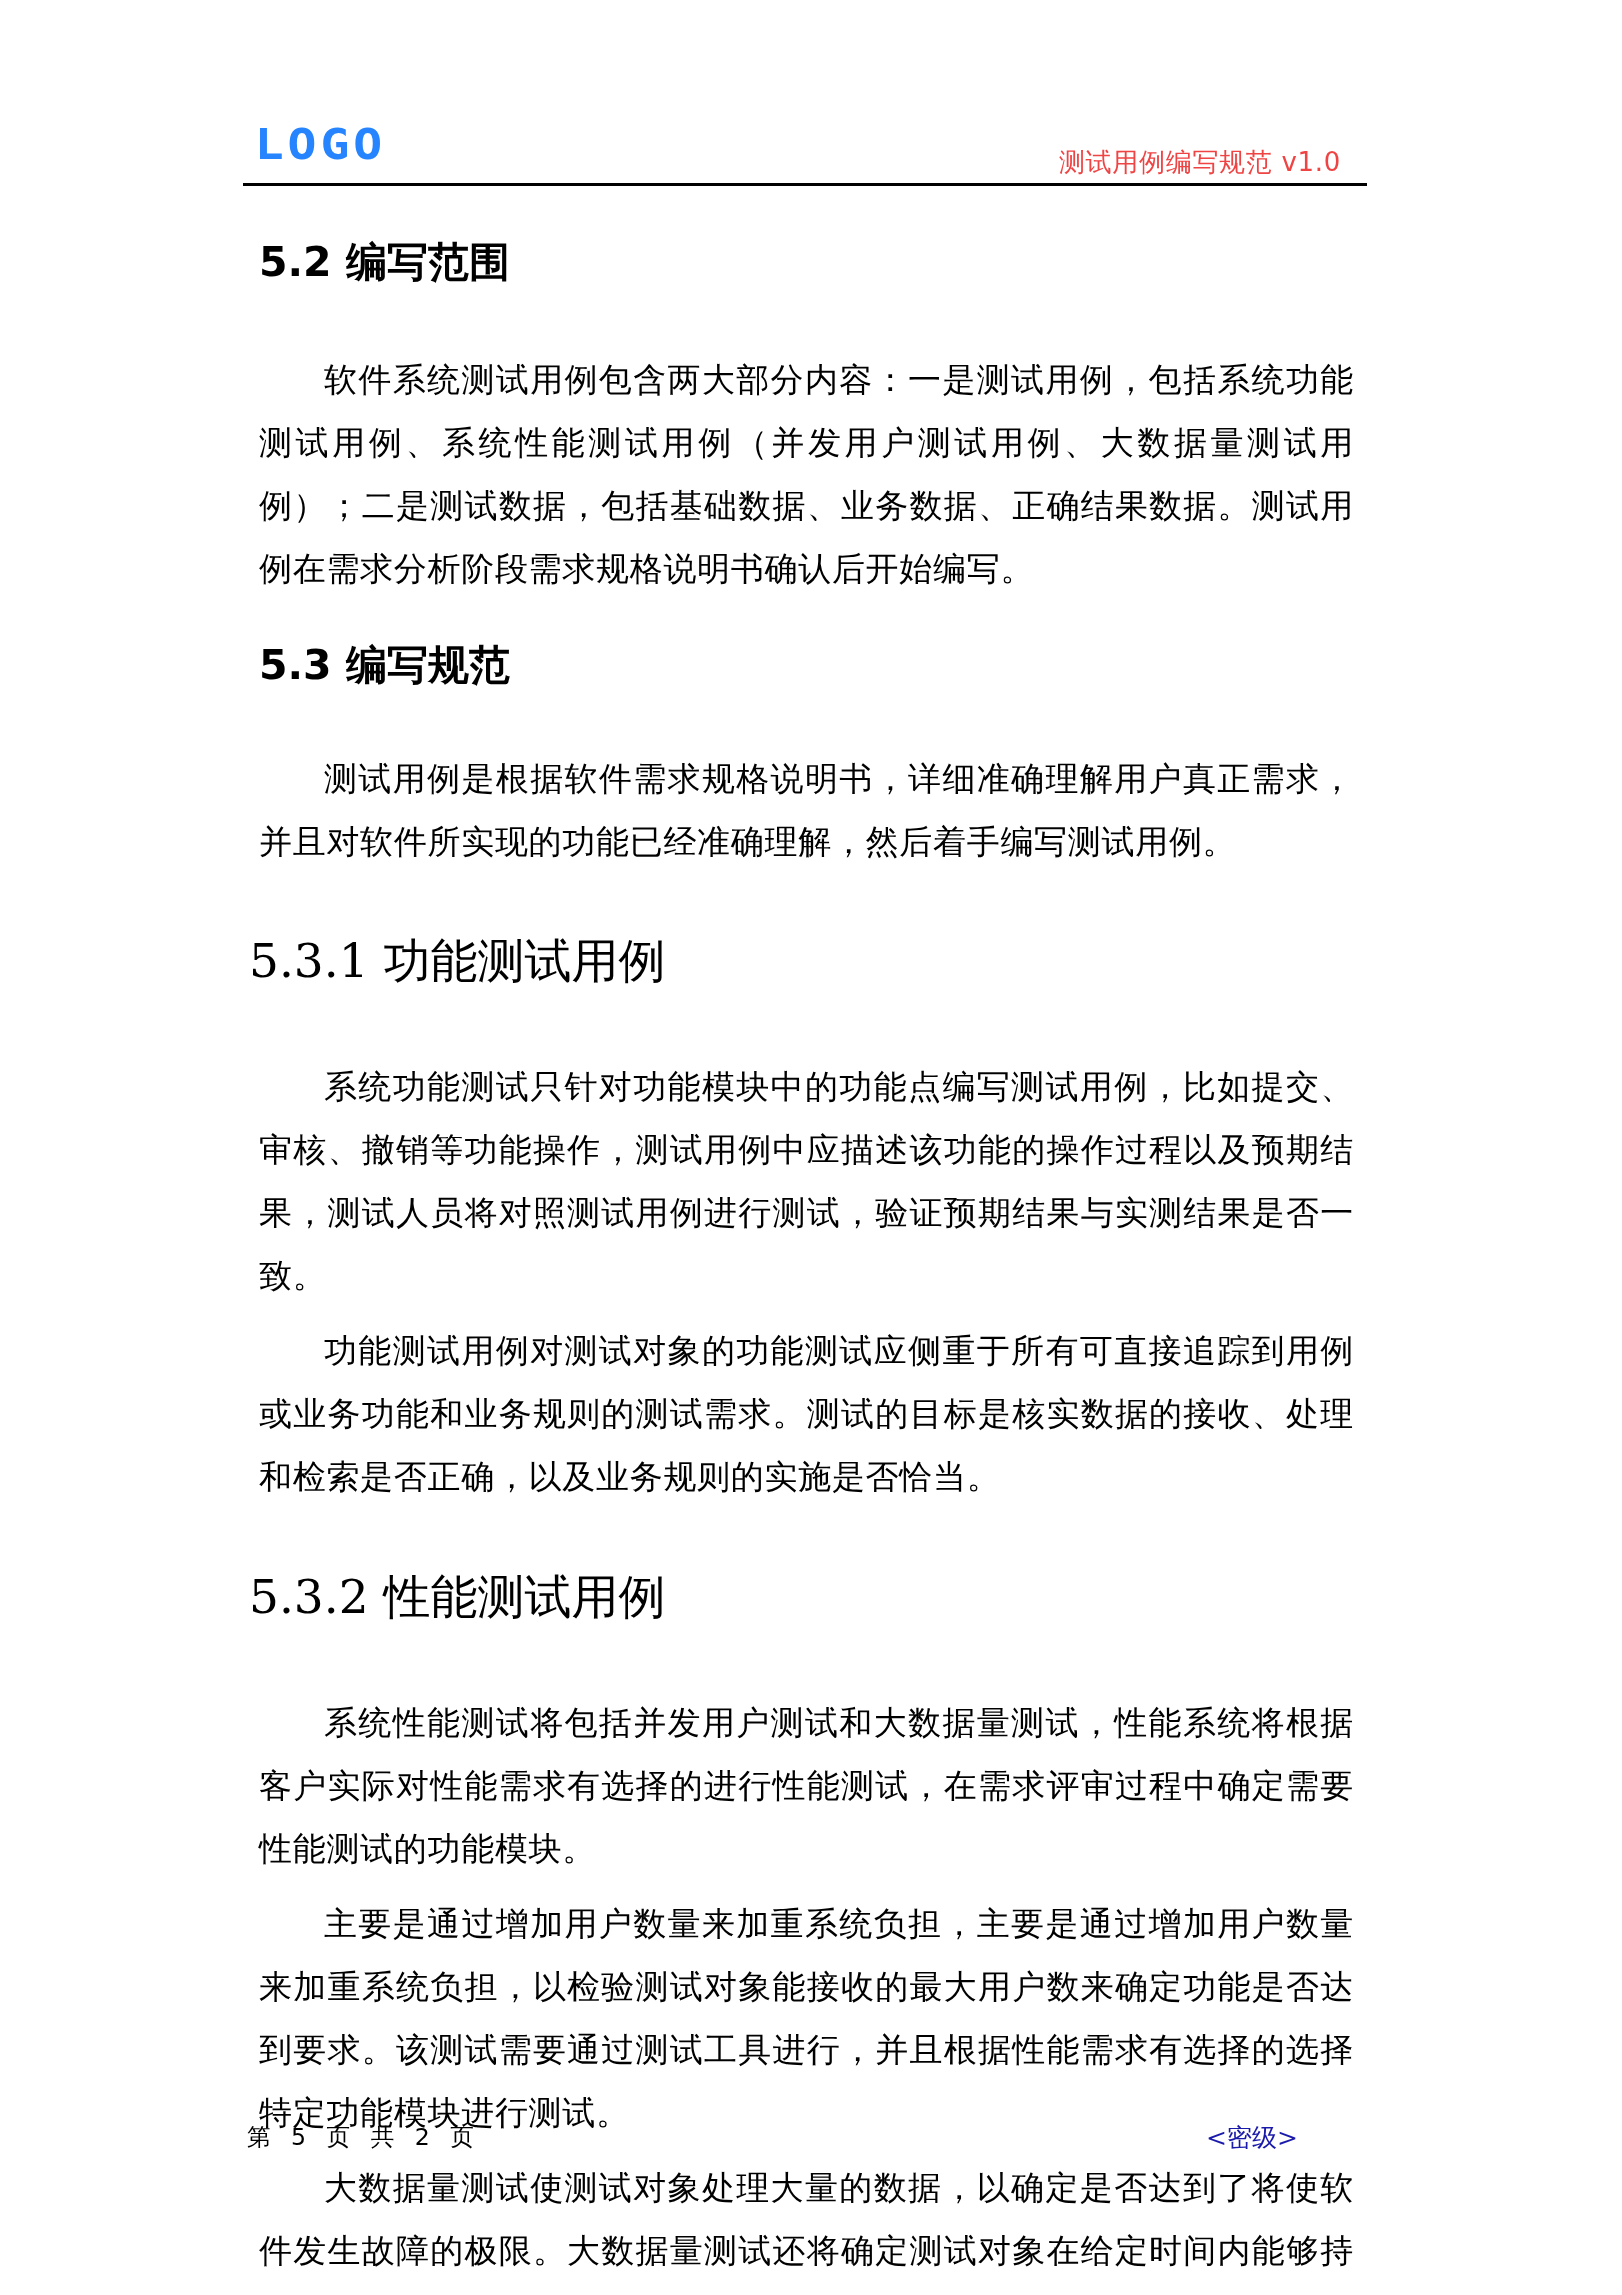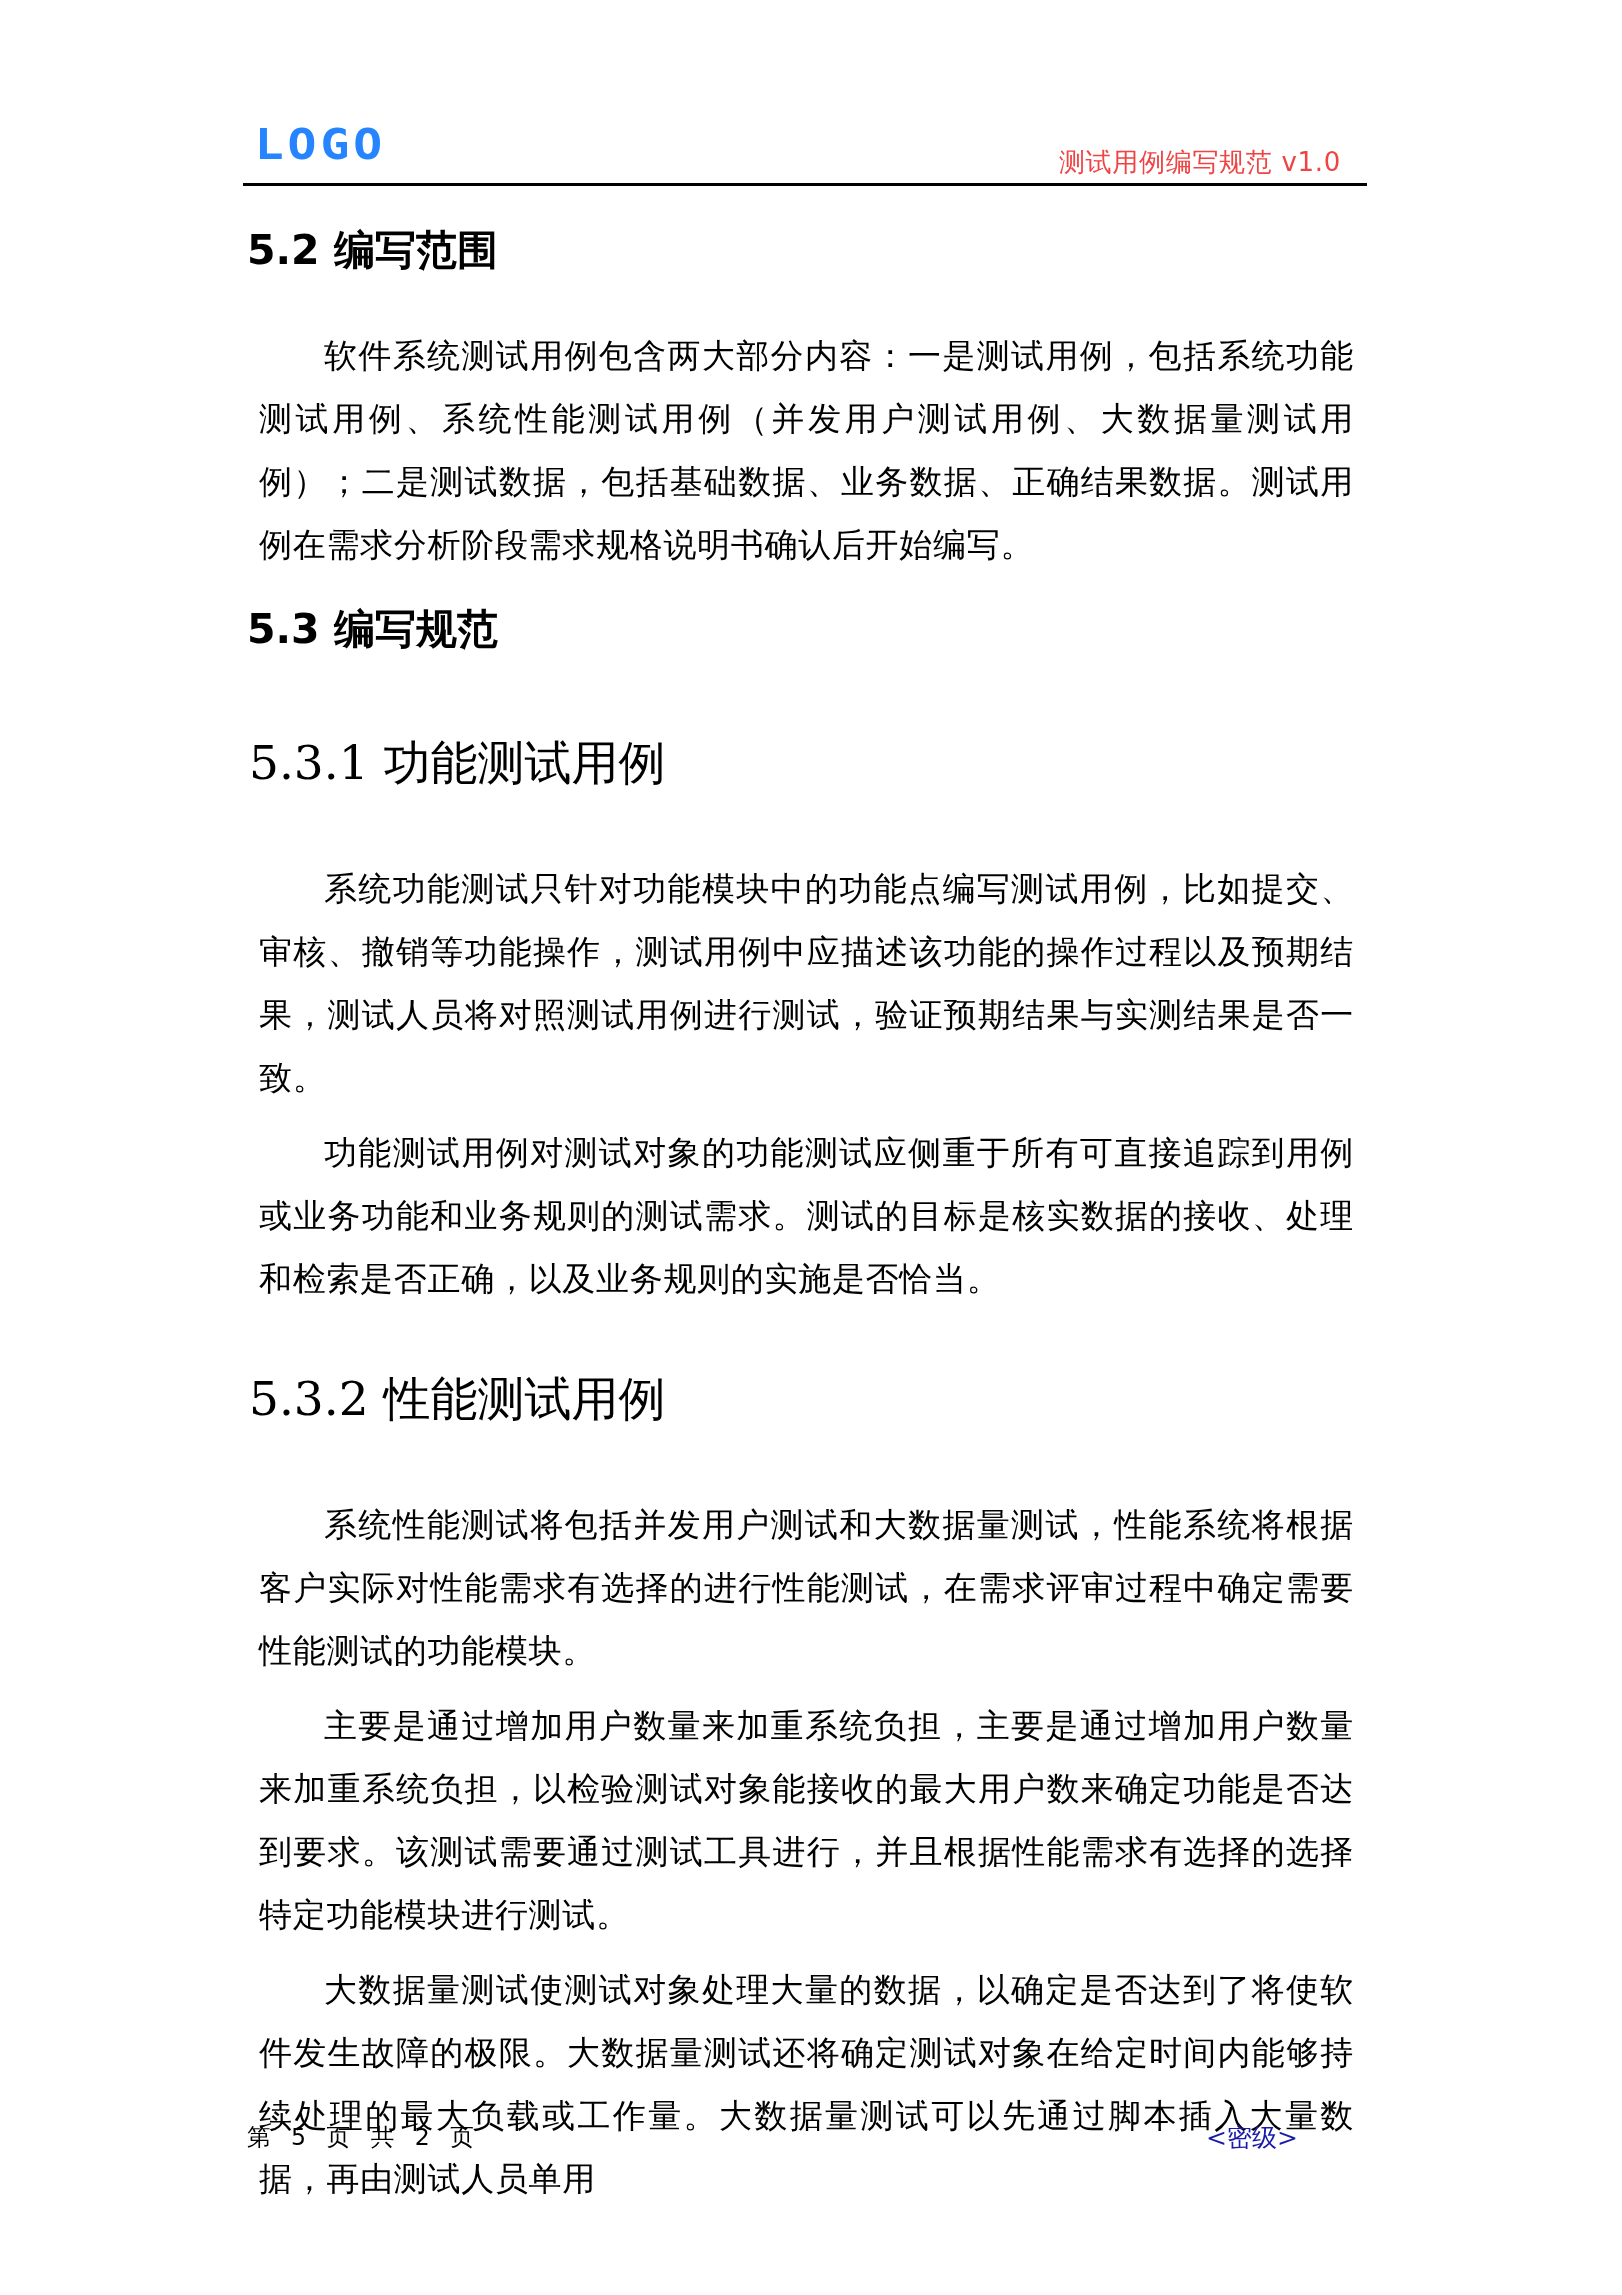--- a/index.html
+++ b/index.html
@@ -11,21 +11,21 @@
   .header { position: absolute; left: 243px; top: 118px; width: 1124px; height: 69px; }
   .logo { position: absolute; left: 11.8px; top: 9.2px; font-family: "DejaVu Sans Mono", "Liberation Mono", monospace;
           font-weight: bold; font-size: 48px; letter-spacing: 3.9px; color: #2684ff; line-height: 39px;
           transform: scaleY(0.9); transform-origin: top left; }
   .doc-title { position: absolute; right: 26px; top: 27.5px; font-family: "DejaVu Sans", "Liberation Sans", sans-serif;
                font-size: 26px; line-height: 33px; color: #ef4444; letter-spacing: 0.7px; }
   .header-rule { position: absolute; left: 0; top: 65px; width: 1124px; height: 2.6px; background: #000; }
 
   
   .content { position: absolute; left: 247px; top: 196px; width: 1119px; }
-  h2.sec { margin: 0; font-family: "DejaVu Sans", "Liberation Sans", sans-serif; font-weight: bold;
+  h2.sec { margin: 12px; font-family: "DejaVu Sans", "Liberation Sans", sans-serif; font-weight: bold;
            font-size: 41px; line-height: 72px; letter-spacing: 0; }
   h3.sub { margin: 2px; font-family: "DejaVu Serif", "Liberation Serif", serif; font-weight: normal;
            font-size: 47px; line-height: 72px; }
   p.body { margin: 12px; font-size: 33px; line-height: 63px; text-align: justify; text-indent: 65px;
            letter-spacing: 0.7px; }
 
   
   .footer { position: absolute; left: 247px; top: 2119px; width: 1119px; height: 39px; }
   .page-num { position: absolute; left: 0; top: 0; font-family: "DejaVu Sans", "Liberation Sans", sans-serif;
               font-size: 23.6px; line-height: 37px; word-spacing: 5.2px; letter-spacing: 3.9px; }
@@ -45,20 +45,21 @@
   <div class="content">
 
     <div style="height: 18.3px;"></div>
     <h2 class="sec">5.2 编写范围</h2>
     <div style="height: 26px;"></div>
     <p class="body">软件系统测试用例包含两大部分内容：一是测试用例，包括系统功能测试用例、系统性能测试用例（并发用户测试用例、大数据量测试用例）；二是测试数据，包括基础数据、业务数据、正确结果数据。测试用例在需求分析阶段需求规格说明书确认后开始编写。</p>
 
     <div style="height: 5.2px;"></div>
     <h2 class="sec">5.3 编写规范</h2>
     <div style="height: 22px;"></div>
+    <p class="body">测试用例是根据软件需求规格说明书，详细准确理解用户真正需求，并且对软件所实现的功能已经准确理解，然后着手编写测试用例。</p>
 
     <div style="height: 38px;"></div>
     <h3 class="sub">5.3.1 功能测试用例</h3>
     <div style="height: 44px;"></div>
     <p class="body">系统功能测试只针对功能模块中的功能点编写测试用例，比如提交、审核、撤销等功能操作，测试用例中应描述该功能的操作过程以及预期结果，测试人员将对照测试用例进行测试，验证预期结果与实测结果是否一致。</p>
     <p class="body">功能测试用例对测试对象的功能测试应侧重于所有可直接追踪到用例或业务功能和业务规则的测试需求。测试的目标是核实数据的接收、处理和检索是否正确，以及业务规则的实施是否恰当。</p>
 
     <div style="height: 39px;"></div>
     <h3 class="sub">5.3.2 性能测试用例</h3>
     <div style="height: 44px;"></div>

